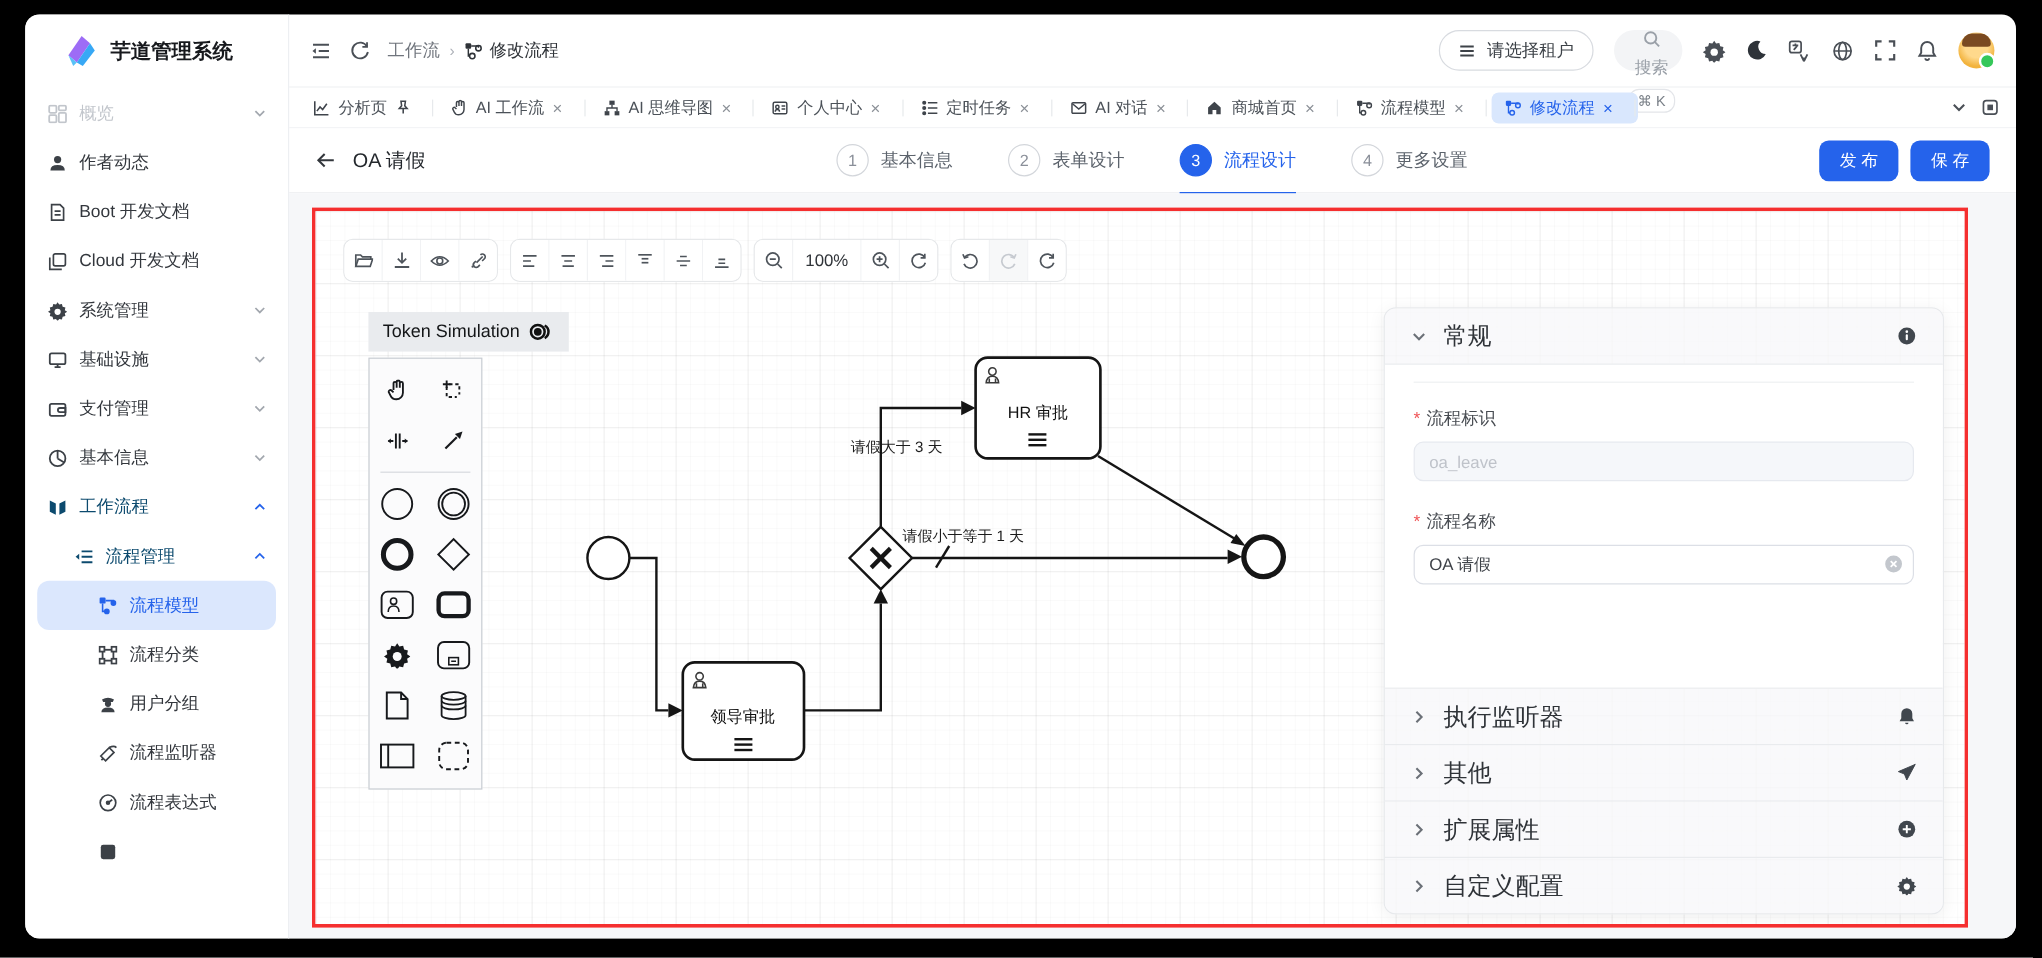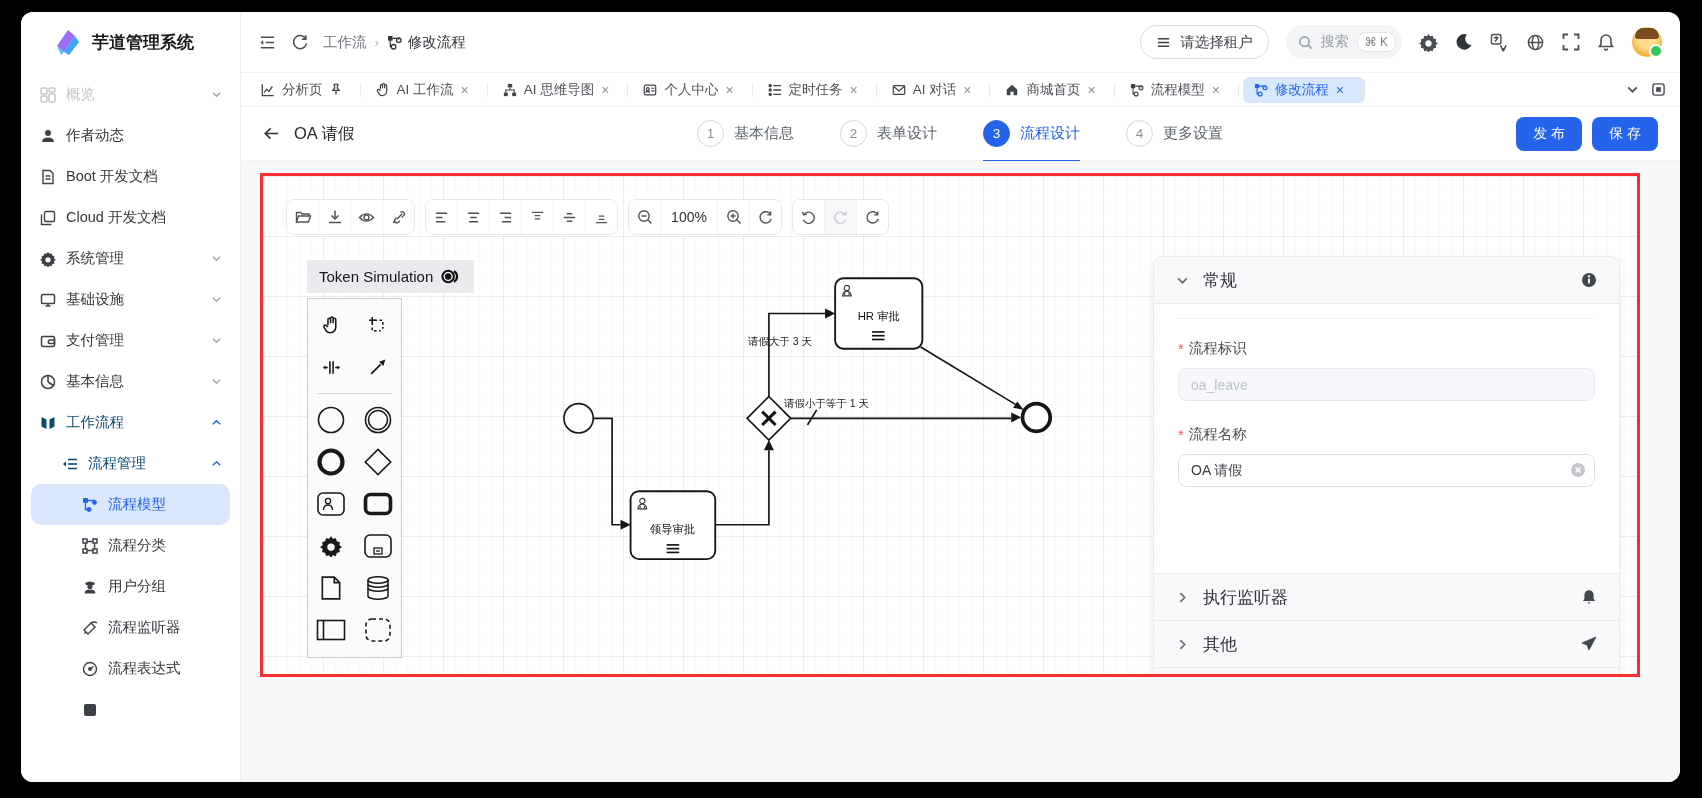--- a/index.html
+++ b/index.html
@@ -25,21 +25,21 @@
   
   .main{position:absolute;left:219px;top:0;right:0;bottom:0;display:flex;flex-direction:column;}
   .topbar{height:60px;display:flex;align-items:center;padding:0 18px;gap:14px;}
   .ibtn{display:flex;align-items:center;justify-content:center;color:#4a4f56;background:none;border:none;padding:0;}
   .crumb{display:flex;align-items:center;gap:8px;font-size:14.5px;}
   .crumb .sec{color:#70757d;}
   .crumb .sep{color:#aeb2b9;font-size:13px;}
   .crumb .cur{color:#2f3338;display:flex;align-items:center;gap:6px;}
   .top-right{margin-left:auto;display:flex;align-items:center;gap:17px;}
   .tenant{display:flex;align-items:center;gap:9px;height:34px;padding:0 15px;border:1px solid #d8dbe0;border-radius:17px;font-size:14.5px;font-weight:500;color:#3d4248;background:#fff;}
-  .search{display:flex;align-items:center;gap:8px;height:34px;padding:0 6px 0 12px;background:#f3f4f6;border-radius:17px;}
+  .search{display:flex;align-items:center;gap:8px;height:34px;padding:0 6px 0 12px;background:#f3f4f6;border-radius:17px;flex-direction:column;}
   .search .ph{color:#9aa0a8;font-size:14px;}
   .kbd{background:#fff;border:1px solid #e3e5e9;border-radius:9px;padding:2px 7px;font-size:12px;color:#7a8088;}
   .avatar{width:30px;height:30px;border-radius:50%;background:radial-gradient(circle at 50% 38%, #ffd98c 0 40%, #f2b33d 70%);position:relative;overflow:visible;}
   .avatar::before{content:"";position:absolute;left:3px;top:1px;width:24px;height:11px;border-radius:12px 12px 4px 4px;background:#7a4a21;}
   .avatar::after{content:"";position:absolute;right:-1px;bottom:-1px;width:10px;height:10px;border-radius:50%;background:#35c759;border:2px solid #fff;}
 
   
   .tabbar{height:33px;border-top:1px solid #f1f2f4;border-bottom:1px solid #f1f2f4;display:flex;align-items:center;padding:0 10px;gap:2px;}
   .tab{display:flex;align-items:center;gap:7px;padding:4px 11px;border-radius:6px;font-size:13.5px;color:#4b5158;}
   .tab .ticon{display:flex;color:#3f444b;}
@@ -55,21 +55,21 @@
   .steps{position:absolute;left:50%;transform:translateX(-50%);height:100%;display:flex;gap:46px;}
   .step{display:flex;align-items:center;gap:10px;height:100%;border-bottom:2px solid transparent;font-size:15px;color:#5c636c;}
   .snum{width:25px;height:25px;border-radius:50%;border:1px solid #d3d6db;display:flex;align-items:center;justify-content:center;font-size:13.5px;color:#8a8f99;background:#fff;}
   .step.active{border-bottom-color:#2563eb;color:#2563eb;font-weight:500;}
   .step.active .snum{background:#2563eb;border-color:#2563eb;color:#fff;}
   .ph-actions{margin-left:auto;display:flex;gap:10px;}
   .btn{height:34px;padding:0 17px;border:none;border-radius:8px;background:#2563eb;color:#fff;font-size:14px;font-family:inherit;}
 
   
   .content{flex:1;background:#f6f7f9;position:relative;}
-  .designer{position:absolute;left:20px;top:12px;width:1380px;height:504px;border:3px solid #f52f2f;background:#fff;box-sizing:border-box;}
+  .designer{position:absolute;left:20px;top:12px;width:1380px;height:600px;border:3px solid #f52f2f;background:#fff;box-sizing:border-box;}
   .canvas{position:absolute;inset:0;overflow:hidden;background-color:#fff;
     background-image:
       linear-gradient(to right, rgba(0,0,0,0.05) 1px, transparent 1px),
       linear-gradient(to bottom, rgba(0,0,0,0.05) 1px, transparent 1px),
       linear-gradient(to right, rgba(0,0,0,0.02) 1px, transparent 1px),
       linear-gradient(to bottom, rgba(0,0,0,0.02) 1px, transparent 1px);
     background-size:60px 60px,60px 60px,12px 12px,12px 12px;}
 
   .bpmn-toolbar{position:absolute;left:23px;top:23px;display:flex;gap:10px;}
   .tgroup{display:flex;border:1px solid #e6e8ea;border-radius:8px;background:#fff;overflow:hidden;}
@@ -82,21 +82,21 @@
 
   .palette{position:absolute;left:44px;top:122px;width:95px;background:#fbfbfc;border:1px solid #c9cdd3;display:grid;grid-template-columns:1fr 1fr;padding:5px 0 6px;box-sizing:border-box;}
   .pcell{height:42px;display:flex;align-items:center;justify-content:center;color:#17191c;}
   .pdiv{grid-column:1/3;height:1px;background:#d6d9de;margin:5px 9px;}
 
   .dsvg{position:absolute;inset:0;width:100%;height:100%;}
   .dsvg text{font-family:"Liberation Sans","DejaVu Sans",sans-serif;}
 
   
   .props{position:absolute;top:80px;right:17px;width:465px;height:504px;border:1px solid #e7e9ec;border-radius:10px;box-shadow:0 3px 14px rgba(0,0,0,0.06);display:flex;flex-direction:column;overflow:hidden;background:rgba(252,252,253,0.55);}
-  .psec{height:46px;flex:0 0 46px;display:flex;align-items:center;gap:14px;padding:0 22px;font-size:17px;color:#2f3338;background:rgba(245,246,248,0.55);border-bottom:1px solid #e9ebee;}
+  .psec{height:46px;flex:0 0 46px;display:flex;align-items:center;gap:14px;padding:0 22px;font-size:20px;color:#2f3338;background:rgba(245,246,248,0.55);border-bottom:1px solid #e9ebee;}
   .psec .picon{margin-left:auto;color:#41474e;display:flex;}
   .pcontent{background:#fff;flex:1;padding:6px 24px 16px;border-bottom:1px solid #e9ebee;}
   .pline{height:1px;background:#eef0f2;margin:8px 0 20px;}
   .flabel{font-size:14.5px;color:#474b51;margin-bottom:10px;display:flex;gap:5px;align-items:center;}
   .req{color:#f0575a;}
   .pin-wrap{position:relative;margin-bottom:24px;}
   .pin{width:100%;height:33px;box-sizing:border-box;border:1px solid #dcdfe6;border-radius:8px;padding:0 30px 0 12px;font-size:14px;color:#3e4248;font-family:inherit;background:#fff;}
   .pin:disabled{background:#f5f7fa;border-color:#e6e9ef;color:#bfc3ca;}
   .clear-ic{position:absolute;right:9px;top:8px;display:flex;color:#c3c7cd;}
 

